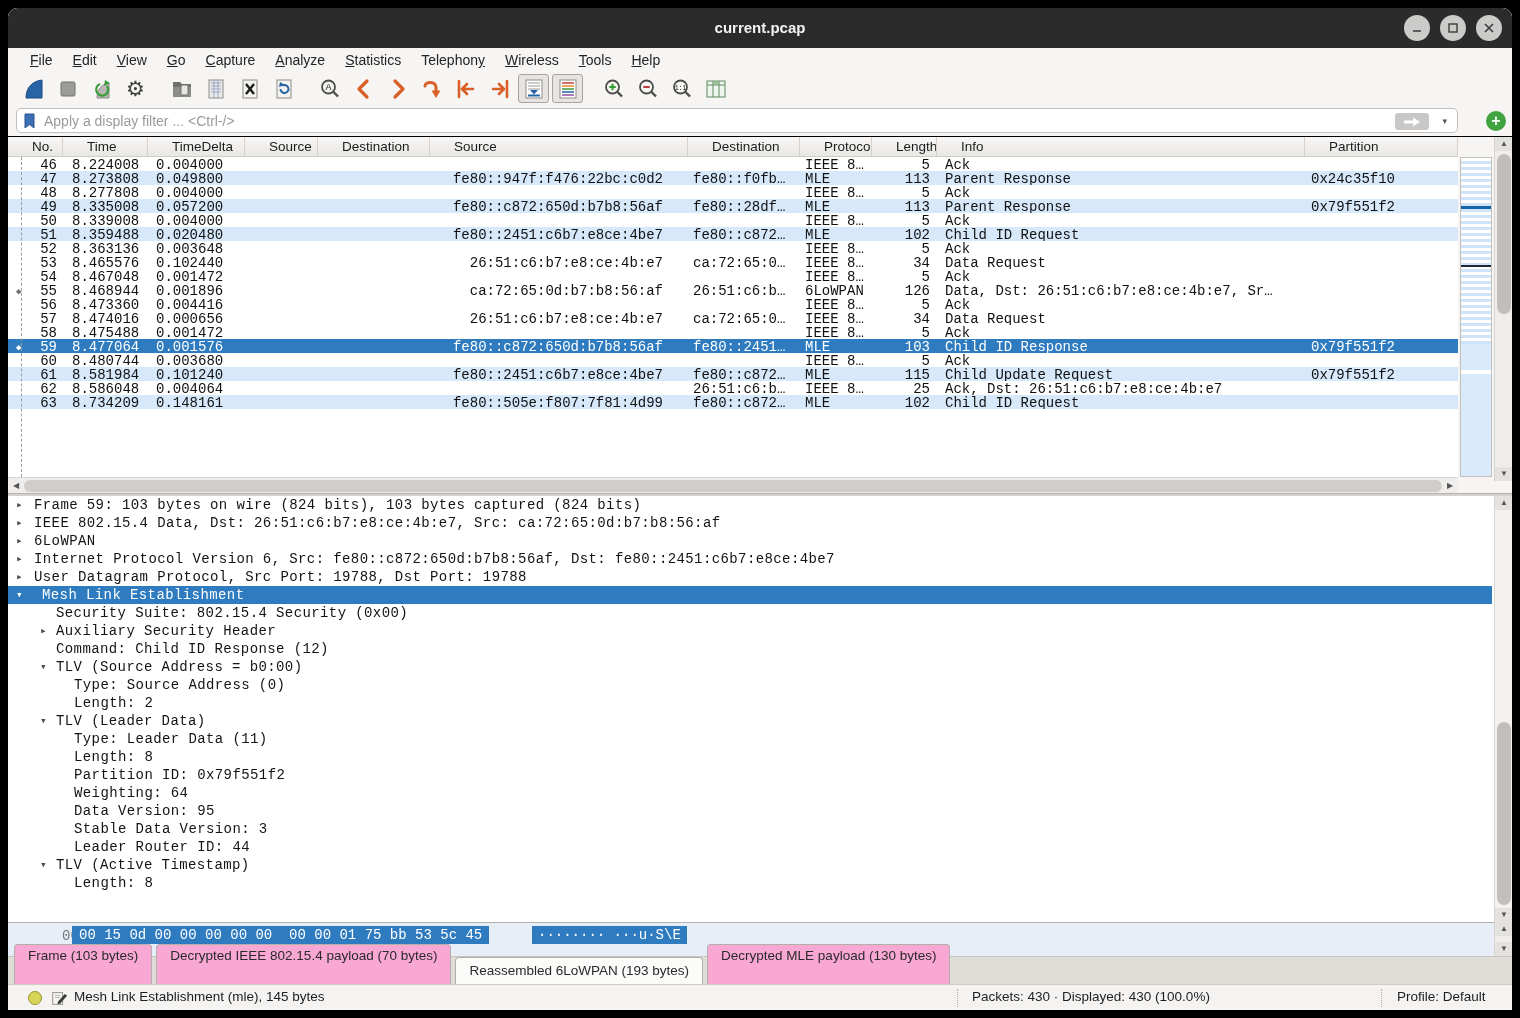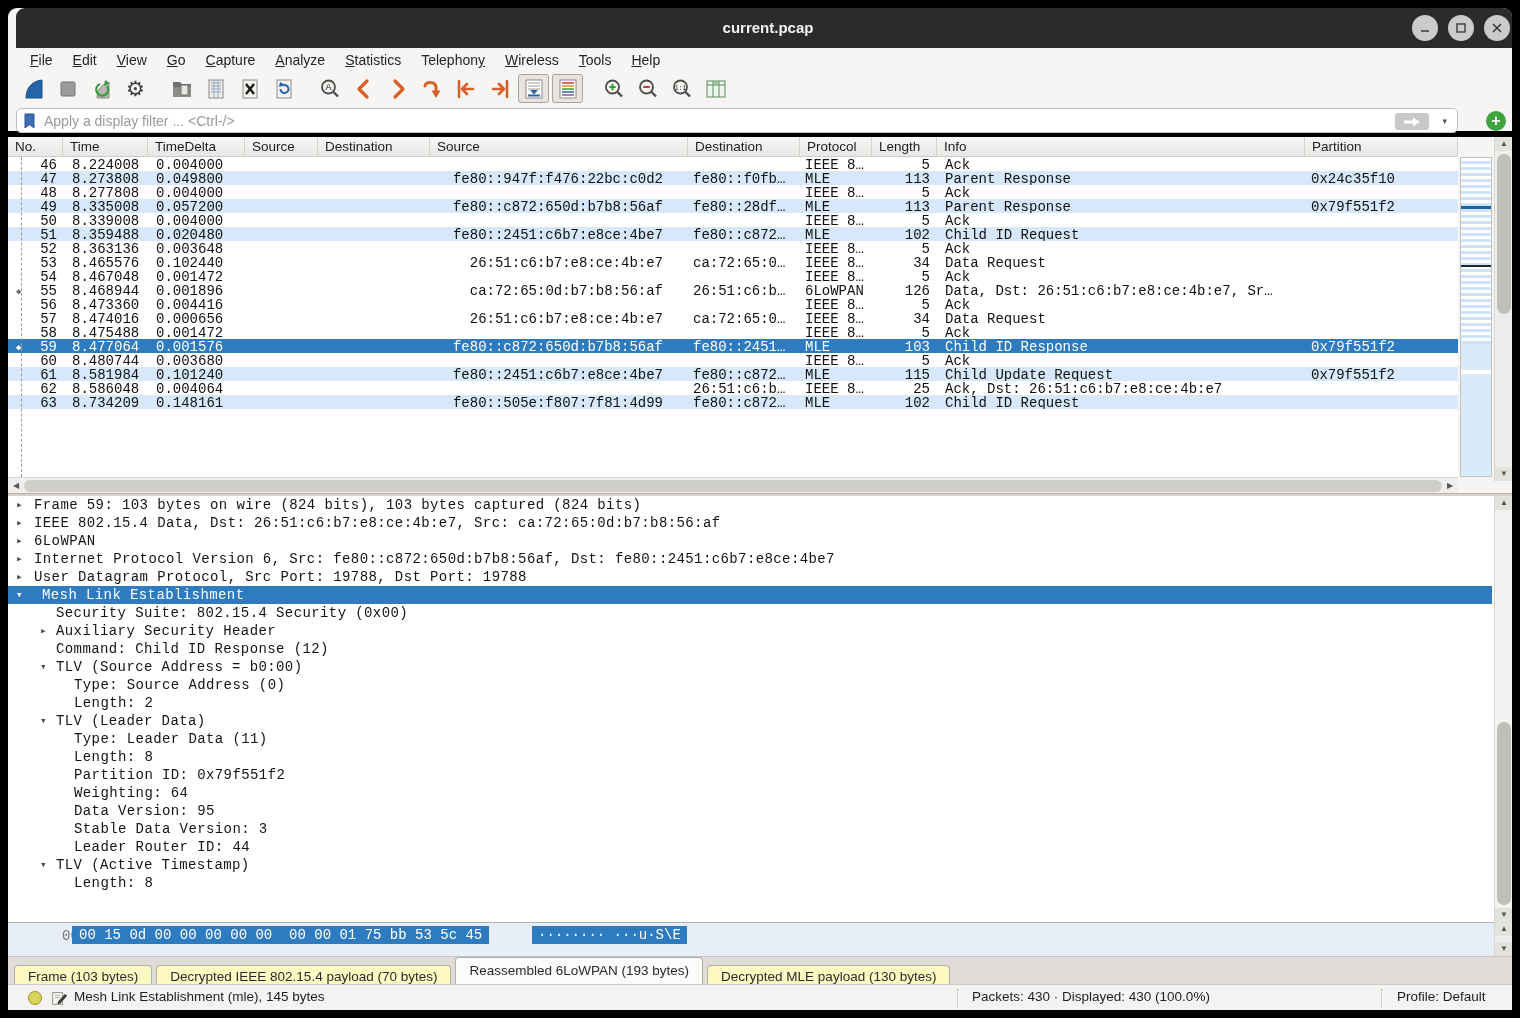--- a/index.html
+++ b/index.html
@@ -1,54 +1,54 @@
 <!DOCTYPE html>
 <html><head>
 <meta charset="utf-8">
 <style>
   html,body{margin:0;padding:0;background:#000;width:1520px;height:1018px;overflow:hidden;
     font-family:"Liberation Sans",sans-serif;}
   *{box-sizing:border-box;}
   #window{position:absolute;left:8px;top:8px;width:1504px;height:1002px;background:#f6f5f4;
     border-radius:9px 9px 0 0;overflow:hidden;}
   
-  .titlebar{position:absolute;left:8px;top:0;width:100%;height:40px;background:#2b2b2b;
+  .titlebar{position:absolute;left:0;top:0;width:100%;height:40px;background:#2b2b2b;
     border-radius:9px 9px 0 0;}
   .title{position:absolute;left:0;right:0;top:0;height:40px;line-height:40px;text-align:center;
     color:#f2f2f2;font-weight:bold;font-size:15px;}
   .winbtns{position:absolute;right:10px;top:7px;display:flex;gap:10px;}
   .winbtn{width:26px;height:26px;border-radius:50%;background:#cbcbc9;display:flex;
     align-items:center;justify-content:center;}
   
   .menubar{position:absolute;left:0;top:40px;width:100%;height:24px;background:#f6f5f4;
     display:flex;align-items:center;padding-left:12px;font-size:14px;color:#242424;}
   .menu-item{padding:2px 10px;}
   
   .toolbar{position:absolute;left:0;top:64px;width:100%;height:33px;background:#f6f5f4;
     display:flex;align-items:center;padding-left:10px;gap:3px;}
   .tbtn{width:31px;height:29px;display:flex;align-items:center;justify-content:center;}
   .tbtn.pressed{background:#e6e3e0;border:1px solid #a8a5a0;border-radius:3px;}
   .tsep{width:9px;height:1px;}
   .gear-glyph{font-size:21px;color:#3f3f3d;line-height:21px;}
   
   .filterbar{position:absolute;left:0;top:97px;width:100%;height:32px;background:#f6f5f4;
-    border-bottom:6px solid #000000;padding:3px 8px;}
+    border-bottom:1px solid #000000;padding:3px 8px;}
   .filter-input{position:absolute;left:8px;top:3px;width:1442px;height:25px;background:#fff;
     border:1px solid #c4bfba;border-radius:5px;display:flex;align-items:center;}
   .filter-placeholder{color:#9a9a98;font-size:14px;margin-left:6px;}
   .apply-btn{position:absolute;right:28px;top:4px;width:34px;height:17px;background:#c9c8c6;
     border-radius:3px;display:flex;align-items:center;justify-content:center;}
   .apply-caret{position:absolute;right:10px;top:7px;font-size:9px;color:#555;}
   .plus-btn{position:absolute;right:6px;top:6px;width:20px;height:20px;border-radius:50%;
     background:#3fa33f;color:#fff;font-size:16px;line-height:19px;text-align:center;font-weight:bold;}
   
   .pl-header{position:absolute;left:0;top:129px;width:1450px;height:20px;
     background:linear-gradient(#f8f7f6,#e9e7e4);border-bottom:1px solid #cfccc8;display:flex;
     font-size:13.5px;color:#1c1c1c;}
-  .hcell{height:20px;line-height:19px;padding-left:7px;border-right:1px solid #d4d1cd;
+  .hcell{height:20px;line-height:19px;padding-left:24px;border-right:1px solid #d4d1cd;
     overflow:hidden;white-space:nowrap;}
   .pl-rows{position:absolute;left:0;top:149px;width:1450px;height:320px;background:#fff;
     overflow:hidden;font-family:"Liberation Mono","DejaVu Sans Mono",monospace;font-size:14px;color:#111;}
   .pl-row{position:relative;display:flex;height:14px;line-height:17.9px;white-space:nowrap;}
   .pl-row.blue{background:#d6e8fa;}
   .pl-row.selected{background:#2e7bc0;color:#fff;}
   .cell{overflow:hidden;white-space:nowrap;flex:none;}
   .c-no{width:55px;text-align:right;padding-right:6px;}
   .c-time{width:85px;padding-left:9px;}
   .c-delta{width:97px;padding-left:8px;}
@@ -102,22 +102,22 @@
   .hex-offset{position:absolute;left:14px;top:5px;color:#787876;margin-left:40px;}
   .hex-bytes{position:absolute;left:64px;top:3px;background:#2e7bc0;color:#fff;
     padding:1px 7px;white-space:pre;}
   .hex-ascii{position:absolute;left:524px;top:3px;background:#2e7bc0;color:#fff;
     padding:1px 6px;white-space:pre;}
   .hexsb{position:absolute;left:1486px;top:914px;width:18px;height:34px;background:#efeeec;
     border-left:1px solid #d8d5d1;}
   
   .tabsbar{position:absolute;left:0;top:948px;width:100%;height:28px;background:#e0ddd9;
     display:flex;align-items:flex-end;padding-left:6px;gap:4px;border-top:1px solid #c8c5c1;}
-  .tab{height:19px;line-height:22px;padding:0 13px;font-size:13.5px;color:#2a2a2a;
-    background:#fef9c3;border:1px solid #b3afaa;border-bottom:none;border-radius:4px 4px 0 0;}
+  .tab{height:40px;line-height:22px;padding:0 13px;font-size:13.5px;color:#2a2a2a;
+    background:#f9a8d4;border:1px solid #b3afaa;border-bottom:none;border-radius:4px 4px 0 0;}
   .tab.active{background:#fbfbfa;height:27px;line-height:25px;}
   
   .statusbar{position:absolute;left:0;top:976px;width:100%;height:26px;background:#f4f3f2;
     border-top:1px solid #cfccc8;font-size:13.5px;color:#1e1e1e;}
   .expert-dot{position:absolute;left:20px;top:6px;width:14px;height:14px;border-radius:50%;
     background:#d8d457;border:1px solid #97942e;}
   .status-left{position:absolute;left:66px;top:4px;}
   .status-mid{position:absolute;left:964px;top:4px;}
   .status-right{position:absolute;left:1389px;top:4px;}
   .status-sep{position:absolute;top:4px;height:18px;border-left:1px dotted #b0ada9;}

